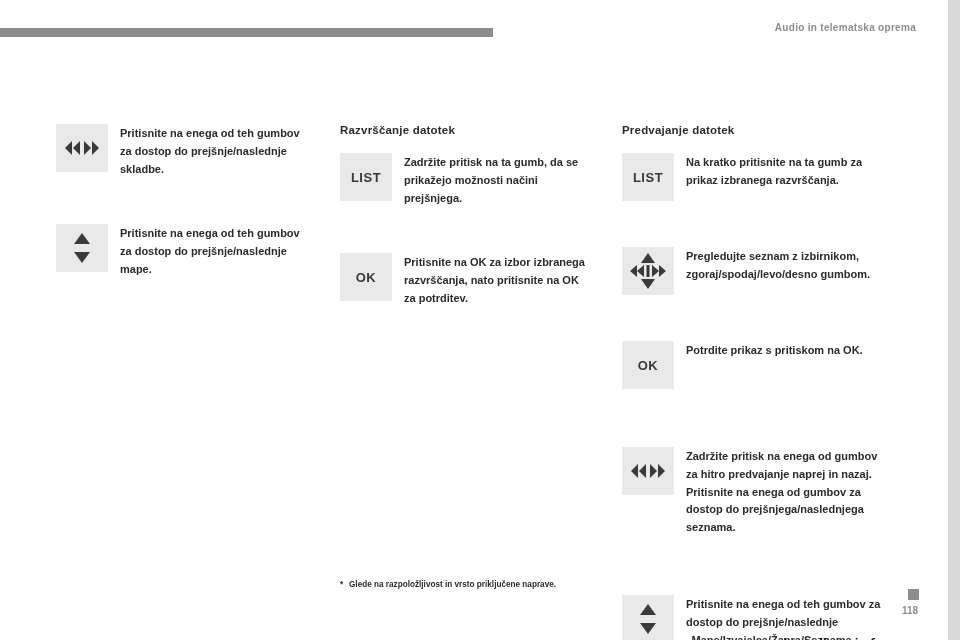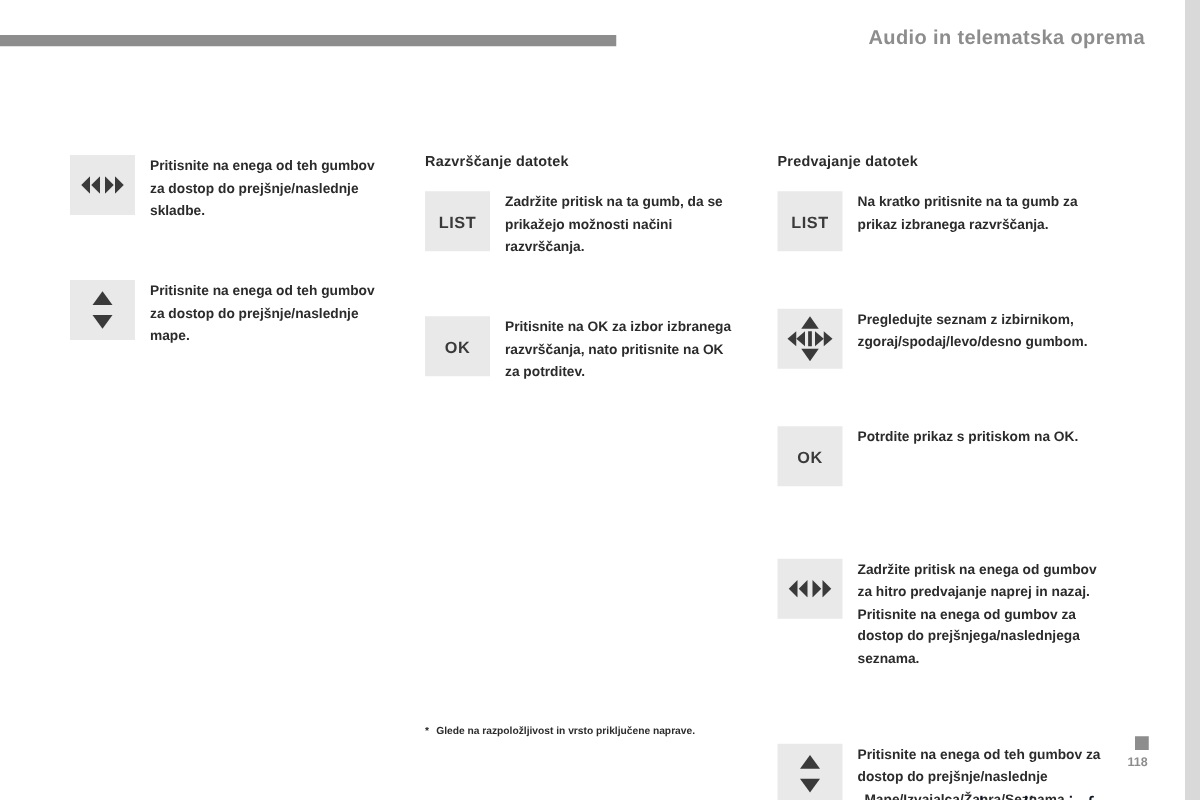--- a/index.html
+++ b/index.html
@@ -35,21 +35,21 @@
   
   #header-rule {
     position: absolute;
     left: 0; top: 28px;
     width: 493px; height: 9px;
     background: #8d8d8d;
   }
   #header-title {
     position: absolute;
     right: 44px; top: 22px;
-    font-size: 16px;
+    font-size: 10px;
     font-weight: bold;
     letter-spacing: .3px;
     color: #8d8d8d;
     white-space: nowrap;
   }
 
   
   .column {
     position: absolute;
     top: 124px;
@@ -196,21 +196,21 @@
   </div>
 
   <div class="column" id="col-mid">
     <div class="col-heading">Razvrščanje datotek</div>
 
     <div class="row row-spacer-lg">
       <div class="keycap">
         <span class="keycap-label">LIST</span>
       </div>
       <div class="row-text">
-        <p>Zadržite pritisk na ta gumb, da se prikažejo možnosti načini razvrščanja.</p>
+        <p>Zadržite pritisk na ta gumb, da se prikažejo možnosti načini prejšnjega.</p>
       </div>
     </div>
 
 
     <div class="row">
       <div class="keycap">
         <span class="keycap-label">OK</span>
       </div>
       <div class="row-text">
         <p>Pritisnite na OK za izbor izbranega razvrščanja, nato pritisnite na OK za potrditev.</p>

